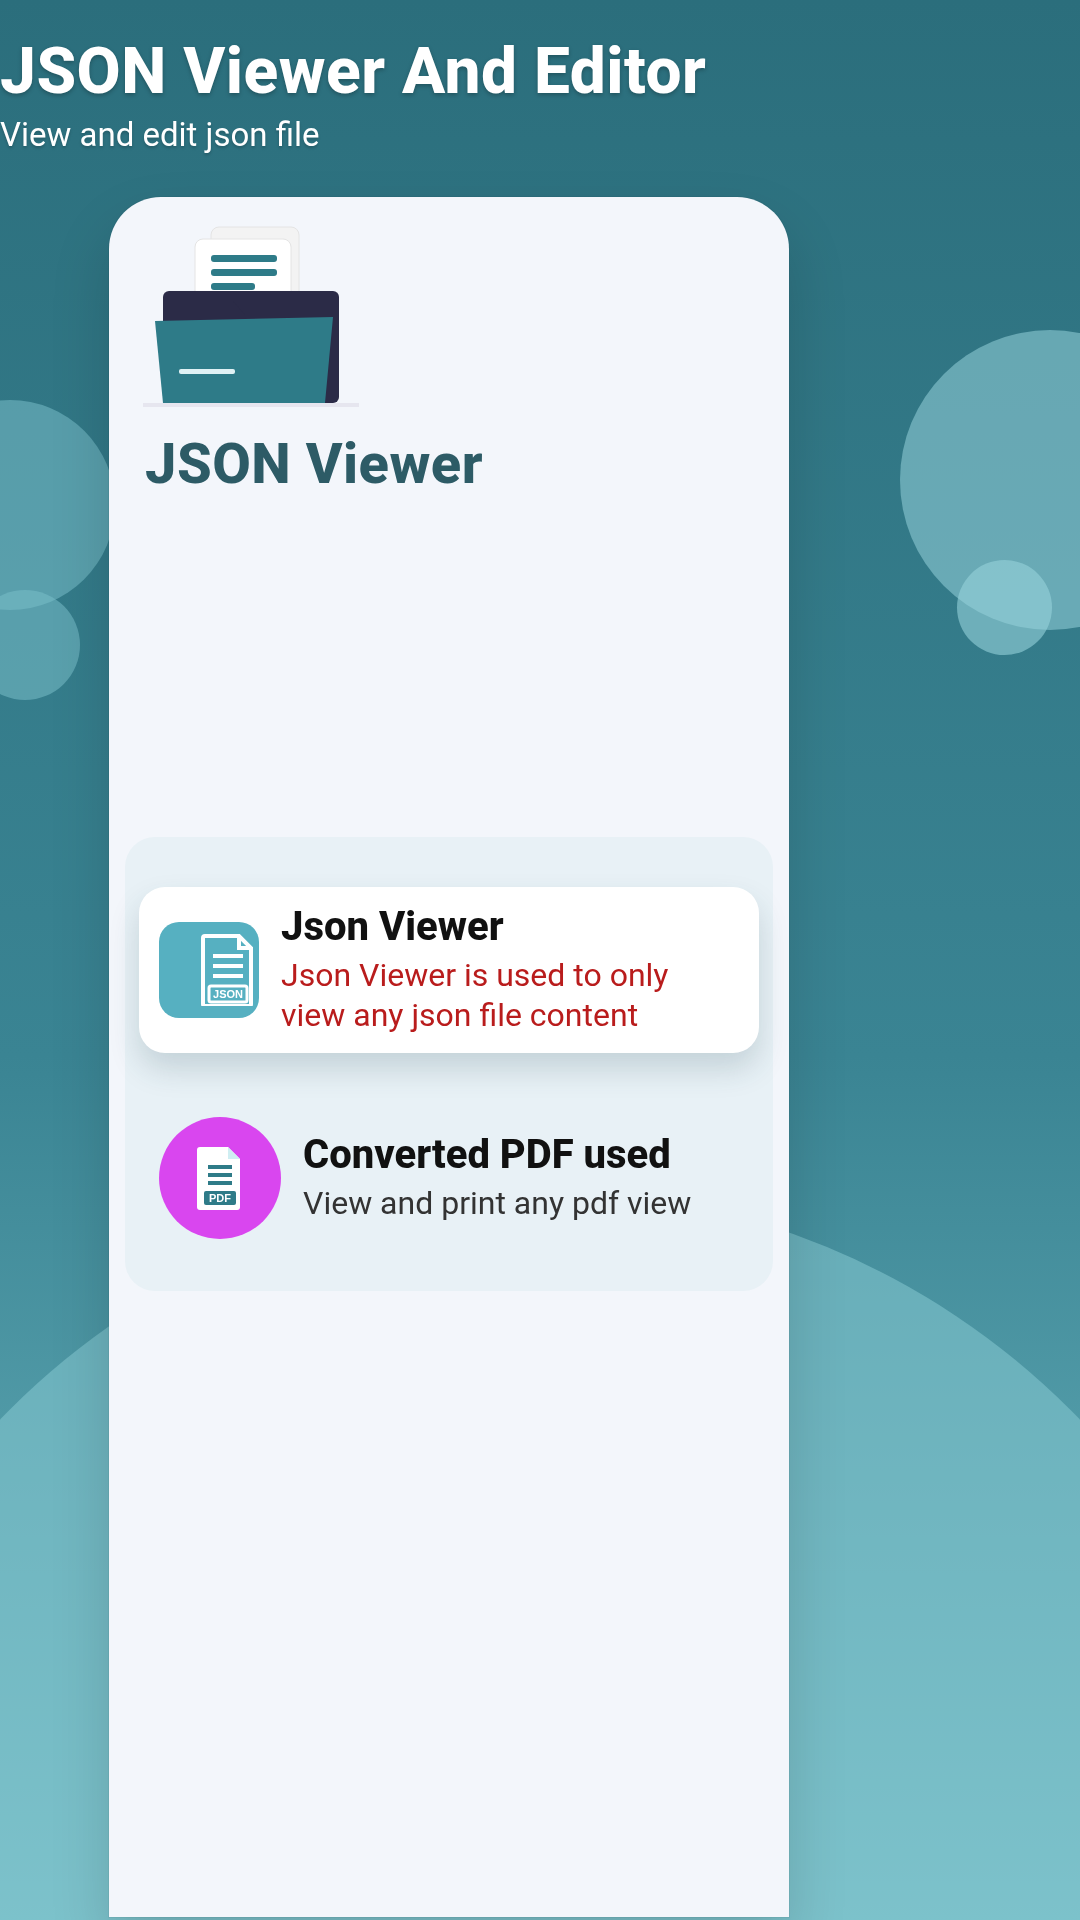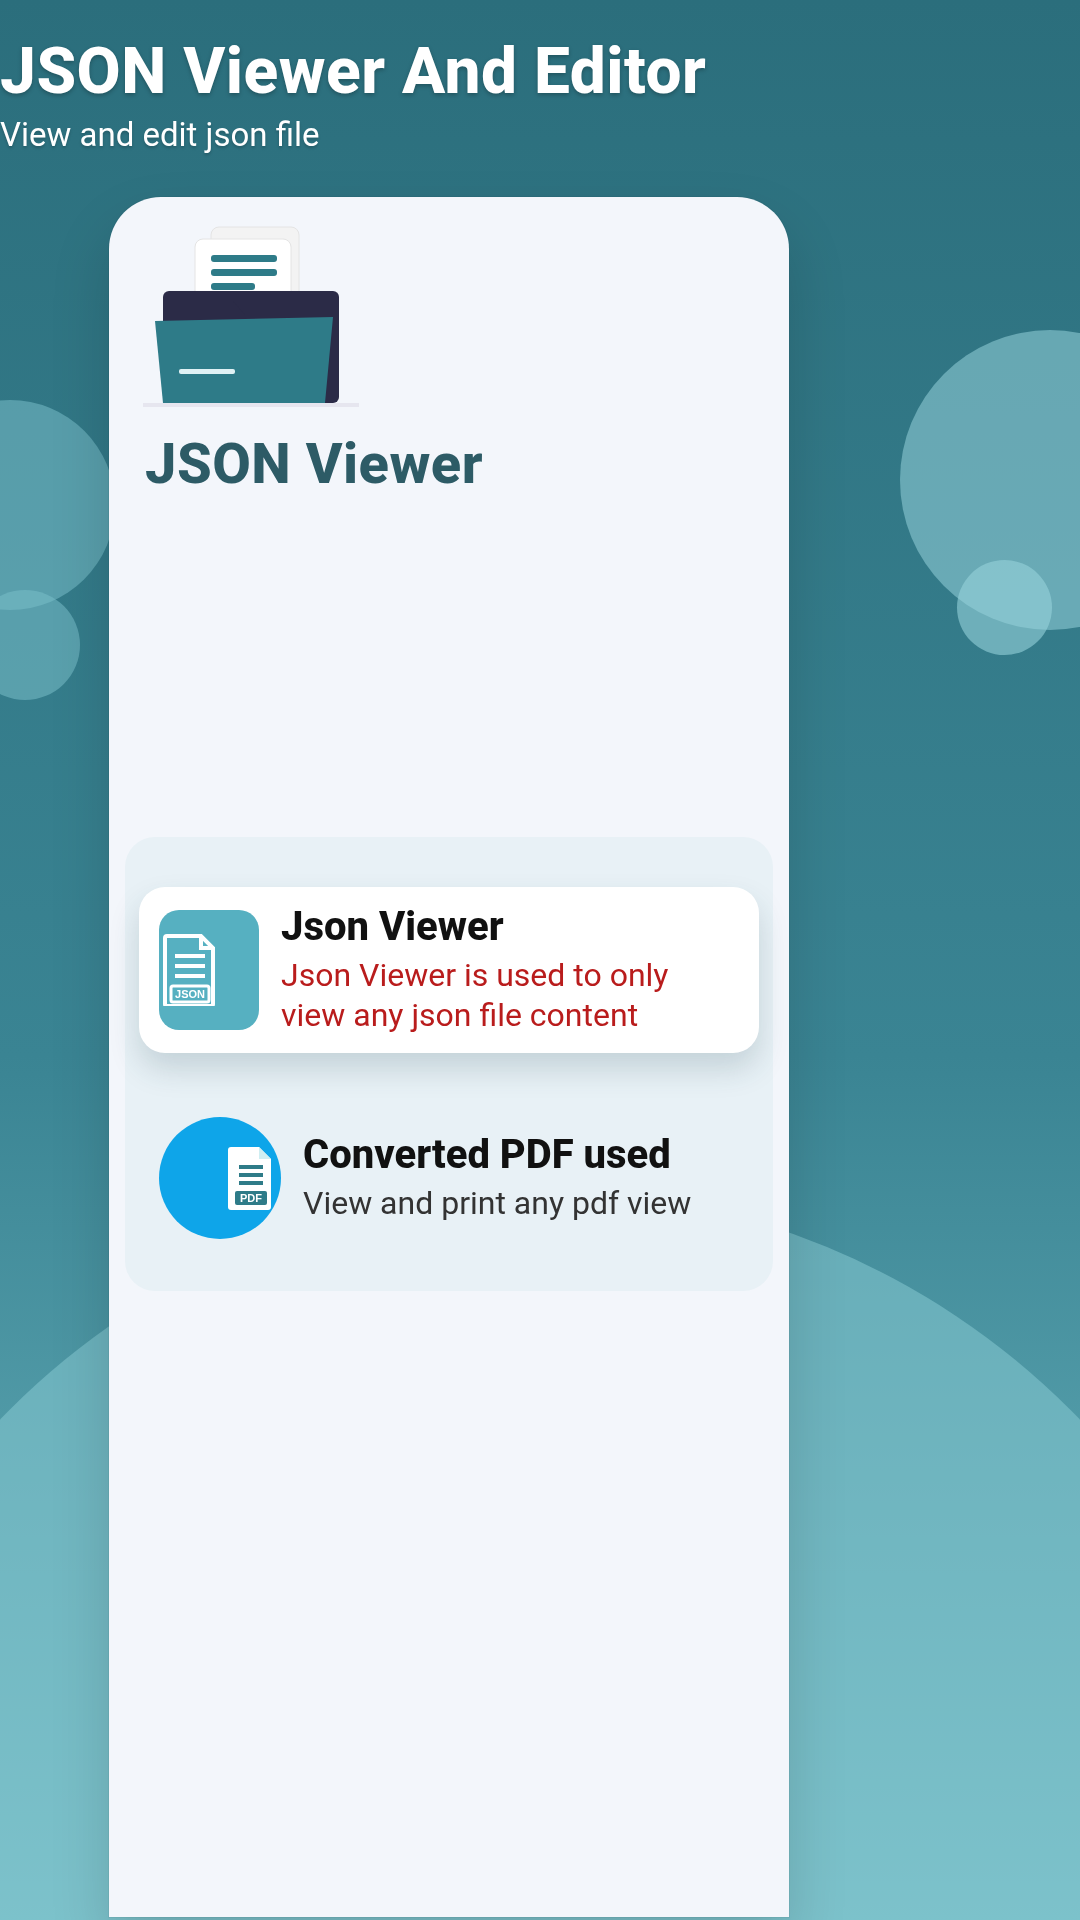--- a/index.html
+++ b/index.html
@@ -74,29 +74,29 @@
     padding: 18px 20px;
     border-radius: 26px;
     cursor: pointer;
   }
   .option.selected {
     background: #fff;
     box-shadow: 0 16px 30px rgba(31,71,83,0.18);
     margin-bottom: 46px;
   }
   .option .icon-sq {
-    width: 100px; height: 120px; border-radius: 20px;
+    width: 100px; height: 96px; border-radius: 20px;
     background: #56b0c1;
-    display: flex; align-items: center; justify-content: flex-start;
+    display: flex; align-items: center; justify-content: flex-end;
     flex: 0 0 auto;
   }
   .option .icon-circle {
     width: 122px; height: 122px; border-radius: 50%;
-    background: #0ea5e9;
-    display: flex; align-items: center; justify-content: flex-end;
+    background: #d946ef;
+    display: flex; align-items: center; justify-content: center;
     flex: 0 0 auto;
   }
   .opt-text { flex: 1; }
   .opt-title { font-size: 40px; font-weight: 800; color: #111; line-height: 1.1; }
   .opt-desc  { font-size: 32px; color: #b91c1c; margin-top: 6px; line-height: 1.25; }
   .option:not(.selected) .opt-desc { color: #333; }
 
 </style>
 </head>
 <body>

